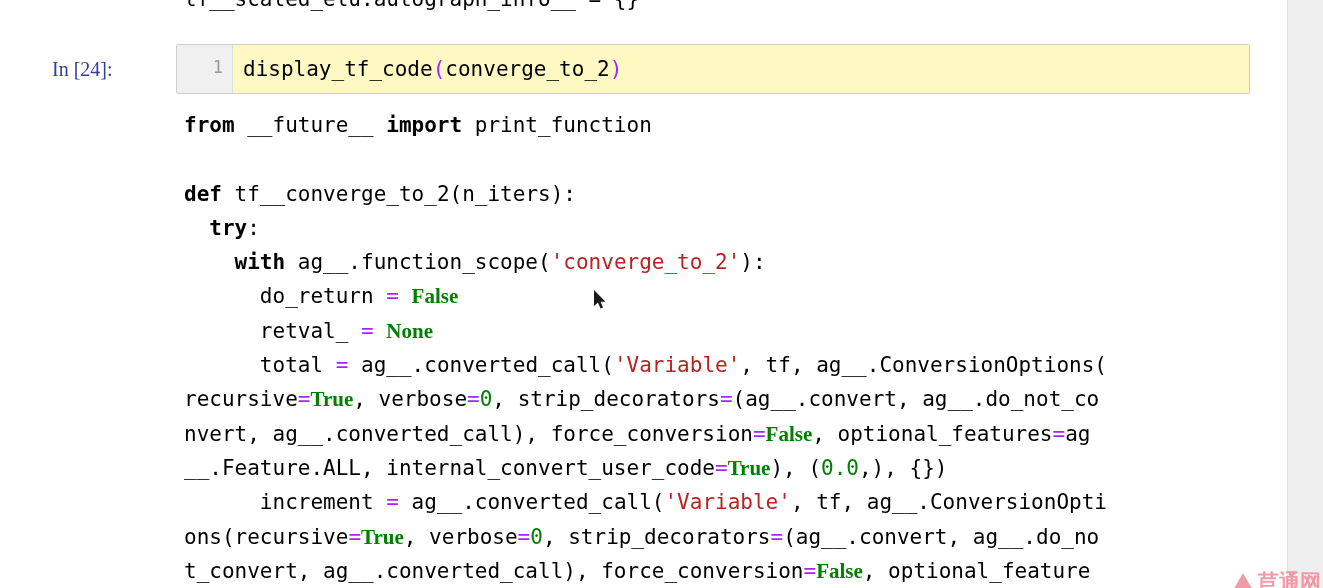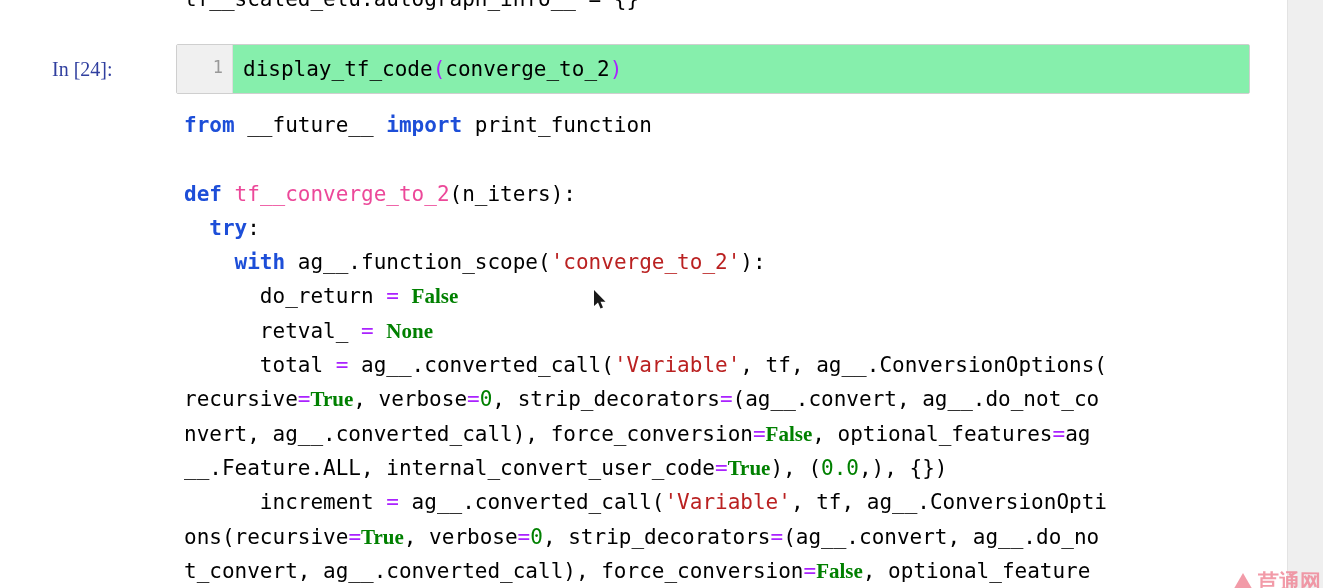--- a/index.html
+++ b/index.html
@@ -98,21 +98,21 @@
   .linenum {
     position: absolute;
     right: 9px;
     top: 12px;
     font-size: 17px;
     color: #999999;
     font-family: "DejaVu Sans Mono", "Liberation Mono", monospace;
   }
   .code-line {
     flex: 1;
-    background: #86efac;
+    background: #fef9c3;
     padding: 11px 0 0 10px;
     font-size: 21px;
     line-height: 26px;
     white-space: pre;
     color: #000;
     box-sizing: border-box;
   }
 
   
   .output {
@@ -123,22 +123,22 @@
     font-size: 21px;
     line-height: 34.3px;
     color: #000000;
     white-space: pre;
     font-family: "DejaVu Sans Mono", "Liberation Mono", monospace;
   }
   .output .row { height: 34.3px; }
   .output .row.blank { height: 34.3px; }
 
   
-  .kw   { color: #1d4ed8; font-weight: bold; }   
-  .fn   { color: #ec4899; }                       
+  .kw   { color: #000000; font-weight: bold; }   
+  .fn   { color: #000000; }                       
   .str  { color: #ba2121; text-align: right; }                       
   .num  { color: #008000; }                       
   .op   { color: #aa22ff; }                       
   .bi   { color: #008000; font-weight: bold; font-family: Liberation Serif, serif; }    
   .plain{ color: #000000; }
 
   
   #cursor {
     position: absolute;
     left: 594px;

